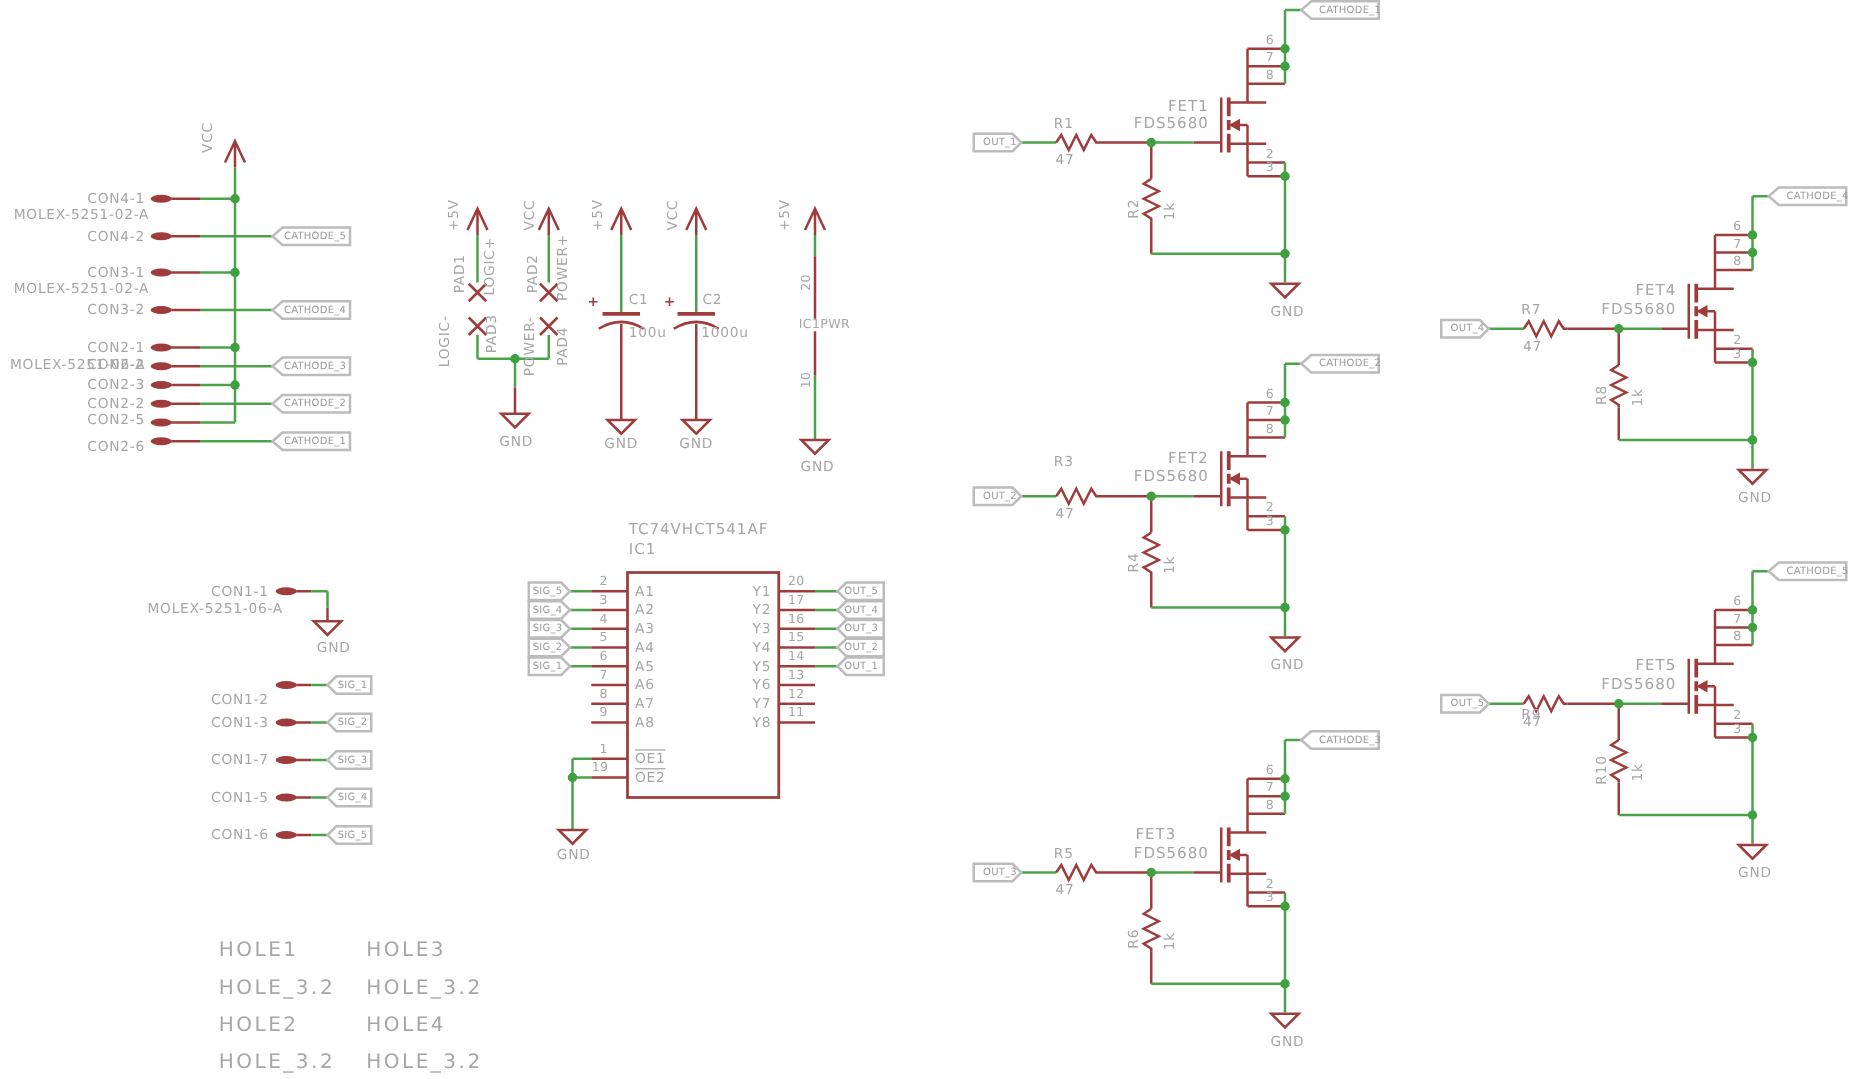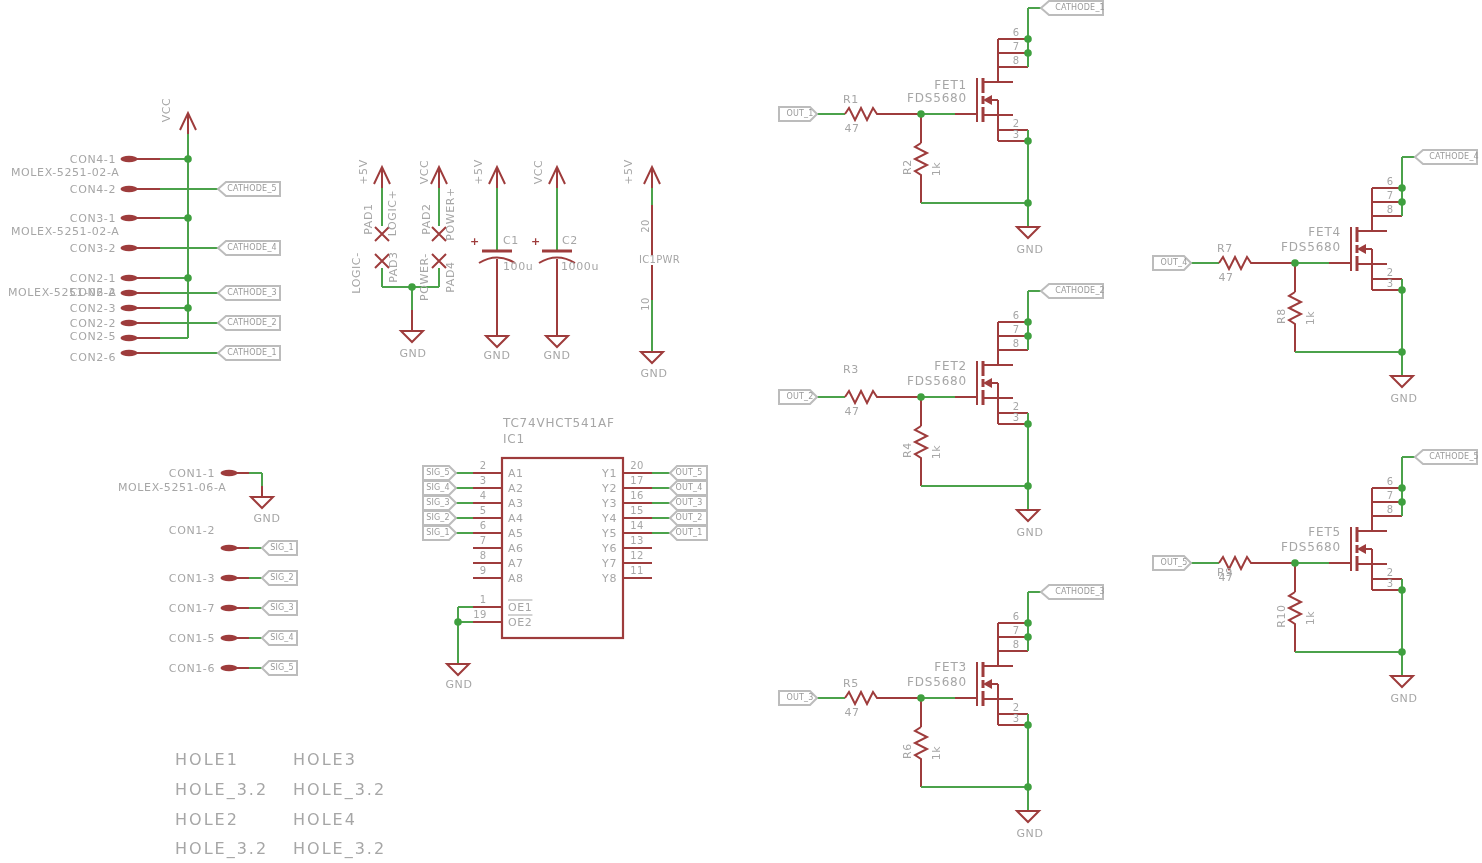--- a/index.html
+++ b/index.html
@@ -355,21 +355,21 @@
 <div class="tx ct f8" style="left:689px;top:503px">OUT_3</div>
 <div class="tx ct f8" style="left:689px;top:518px">OUT_2</div>
 <div class="tx ct f8" style="left:689px;top:533px">OUT_1</div>
 <div class="tx ct f10" style="left:483px;top:600px">1</div>
 <div class="tx ct f10" style="left:480px;top:615px">19</div>
 <div class="tx lt ovl" style="left:508px;top:607px">OE1</div>
 <div class="tx lt ovl" style="left:508px;top:622px">OE2</div>
 <div class="tx ct" style="left:459px;top:684px">GND</div>
 
 <div class="tx rt" style="left:215px;top:473px">CON1-1</div>
-<div class="tx rt" style="left:215px;top:530px">CON1-2</div>
+<div class="tx rt" style="left:215px;top:560px">CON1-2</div>
 <div class="tx rt" style="left:215px;top:578px">CON1-3</div>
 <div class="tx rt" style="left:215px;top:608px">CON1-7</div>
 <div class="tx rt" style="left:215px;top:638px">CON1-5</div>
 <div class="tx rt" style="left:215px;top:668px">CON1-6</div>
 <div class="tx lt" style="left:118px;top:487px">MOLEX-5251-06-A</div>
 <div class="tx ct" style="left:267px;top:518px">GND</div>
 <div class="tx ct f8" style="left:282px;top:548px">SIG_1</div>
 <div class="tx ct f8" style="left:282px;top:578px">SIG_2</div>
 <div class="tx ct f8" style="left:282px;top:608px">SIG_3</div>
 <div class="tx ct f8" style="left:282px;top:638px">SIG_4</div>
@@ -401,21 +401,21 @@
 <div class="tx ct f10" style="left:1016px;top:330px">7</div>
 <div class="tx ct f10" style="left:1016px;top:344px">8</div>
 <div class="tx ct f10" style="left:1016px;top:407px">2</div>
 <div class="tx ct f10" style="left:1016px;top:418px">3</div>
 <div class="tx ct" style="left:1030px;top:532px">GND</div>
 <div class="tx ct f8" style="left:1080px;top:291px">CATHODE_2</div>
 
 <div class="tx ct f8" style="left:800px;top:698px">OUT_3</div>
 <div class="tx ct" style="left:851px;top:683px">R5</div>
 <div class="tx ct" style="left:852px;top:712px">47</div>
-<div class="tx rt f12" style="left:967px;top:667px">FET3</div>
+<div class="tx rt f12" style="left:941px;top:667px">FET3</div>
 <div class="tx rt f12" style="left:967px;top:682px">FDS5680</div>
 <div class="tx vt" style="left:907px;top:751px">R6</div>
 <div class="tx vt" style="left:936px;top:753px">1k</div>
 <div class="tx ct f10" style="left:1016px;top:617px">6</div>
 <div class="tx ct f10" style="left:1016px;top:631px">7</div>
 <div class="tx ct f10" style="left:1016px;top:645px">8</div>
 <div class="tx ct f10" style="left:1016px;top:708px">2</div>
 <div class="tx ct f10" style="left:1016px;top:719px">3</div>
 <div class="tx ct" style="left:1030px;top:833px">GND</div>
 <div class="tx ct f8" style="left:1080px;top:592px">CATHODE_3</div>

